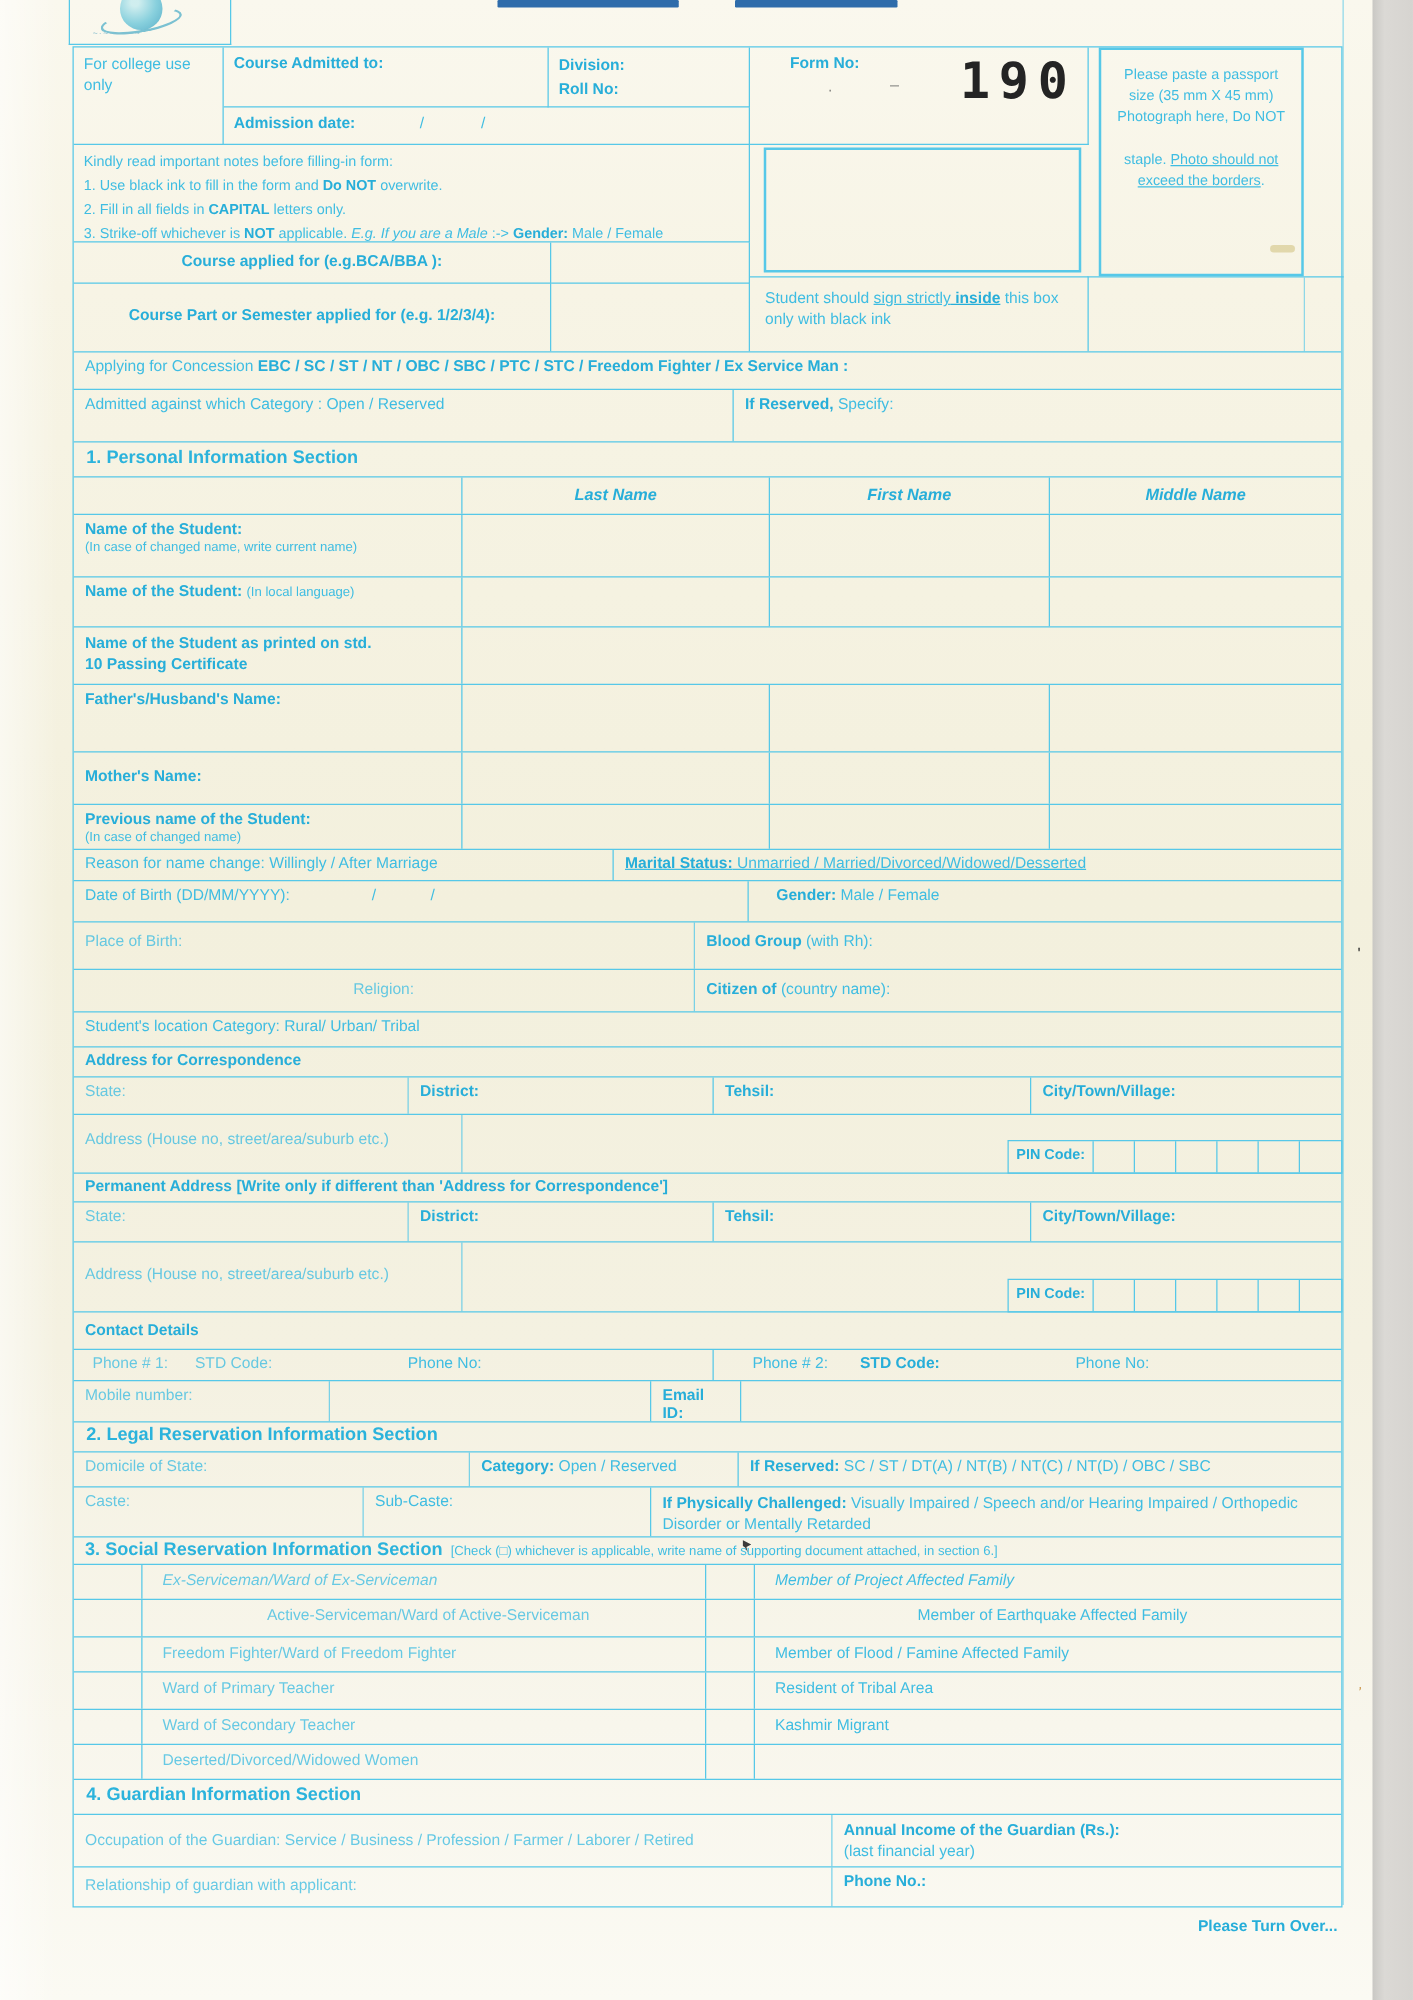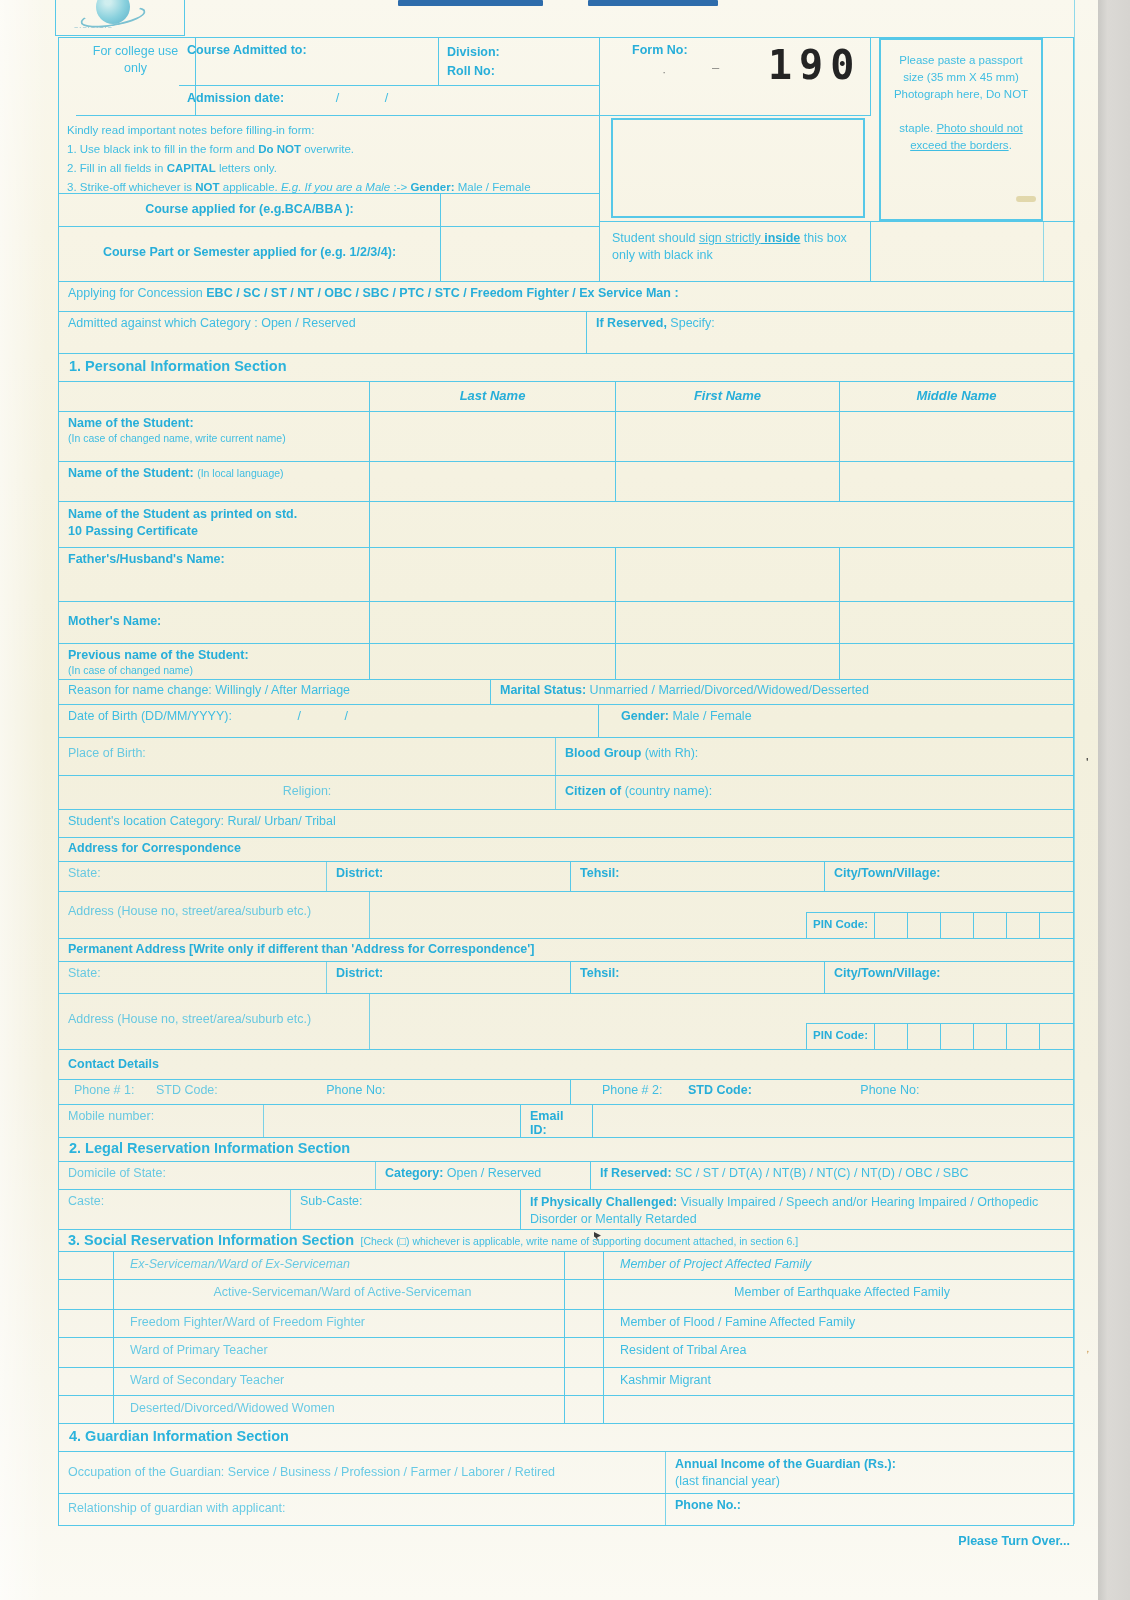--- a/index.html
+++ b/index.html
@@ -97,21 +97,21 @@
 
 <div class="logo">
   <div class="globe"></div>
   <div class="ring"></div>
   <div class="logoscript">~·~·~·~·~</div>
 </div>
 
 <div class="form">
 
   <div class="toparea">
-    <div class="abs" style="left:17px;top:0;width:120px;height:78px;border-right:1px solid var(--ln);border-bottom:1px solid var(--ln);line-height:17px;text-align:center;">For college use only</div>
+    <div class="abs" style="left:0;top:0;width:120px;height:78px;border-right:1px solid var(--ln);border-bottom:1px solid var(--ln);line-height:17px;">For college use only</div>
 
     <div class="abs b" style="left:120px;top:0;width:260px;height:48px;border-right:1px solid var(--ln);border-bottom:1px solid var(--ln);">Course Admitted to:</div>
 
     <div class="abs" style="left:380px;top:0;width:161px;height:48px;border-right:1px solid var(--ln);border-bottom:1px solid var(--ln);line-height:19px;">
       <span class="b">Division:</span><br>
       <span class="b">Roll No:</span>
     </div>
 
     <div class="abs" style="left:120px;top:48px;width:421px;height:30px;border-right:1px solid var(--ln);border-bottom:1px solid var(--ln);">
       <span class="b">Admission date:</span>
@@ -231,21 +231,21 @@
     </div>
     <div class="br" style="width:246px;"></div>
     <div class="br" style="width:224px;"></div>
     <div style="flex:1;"></div>
   </div>
 
   <div class="row" style="height:25px;">
     <div class="cell br" style="width:432px;padding-top:3px;">
       <span>Reason for name change:</span><span> Willingly / After Marriage</span>
     </div>
-    <div class="cell" style="flex:1;padding-top:3px;">
+    <div class="cell" style="flex:1;padding-top:3px;text-decoration:underline;">
       <span class="b">Marital Status:</span><span> Unmarried / Married/Divorced/Widowed/Desserted</span>
     </div>
   </div>
 
   <div class="row" style="height:33px;">
     <div class="cell br" style="width:540px;">
       <span>Date of Birth</span><span> (DD/MM/YYYY):</span>
       <span style="margin-left:62px;">/</span>
       <span style="margin-left:40px;">/</span>
     </div>

